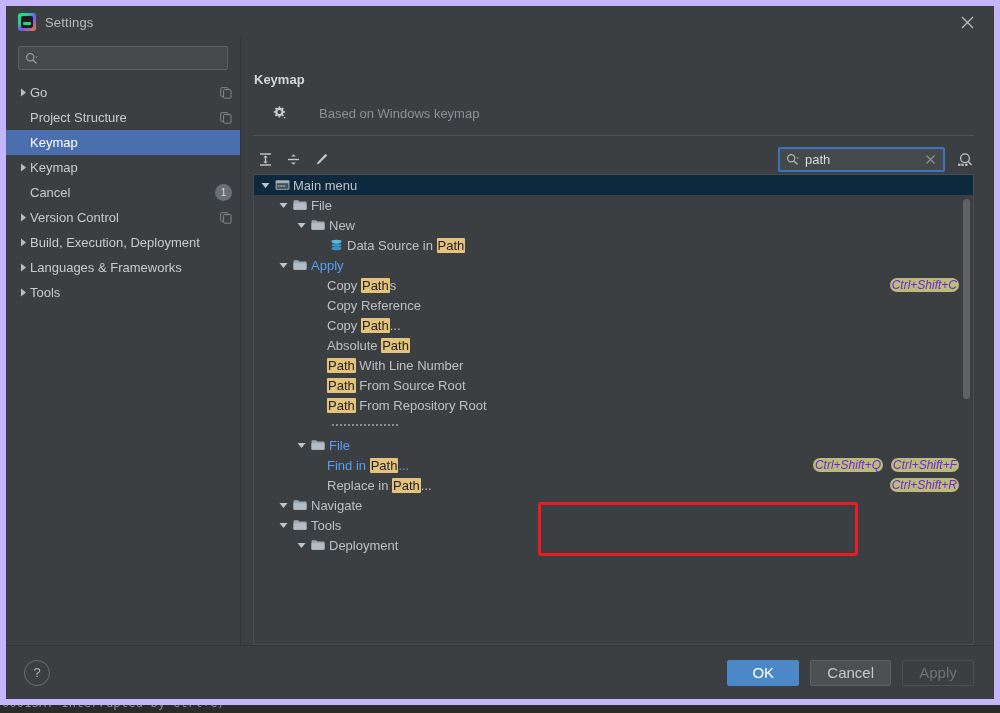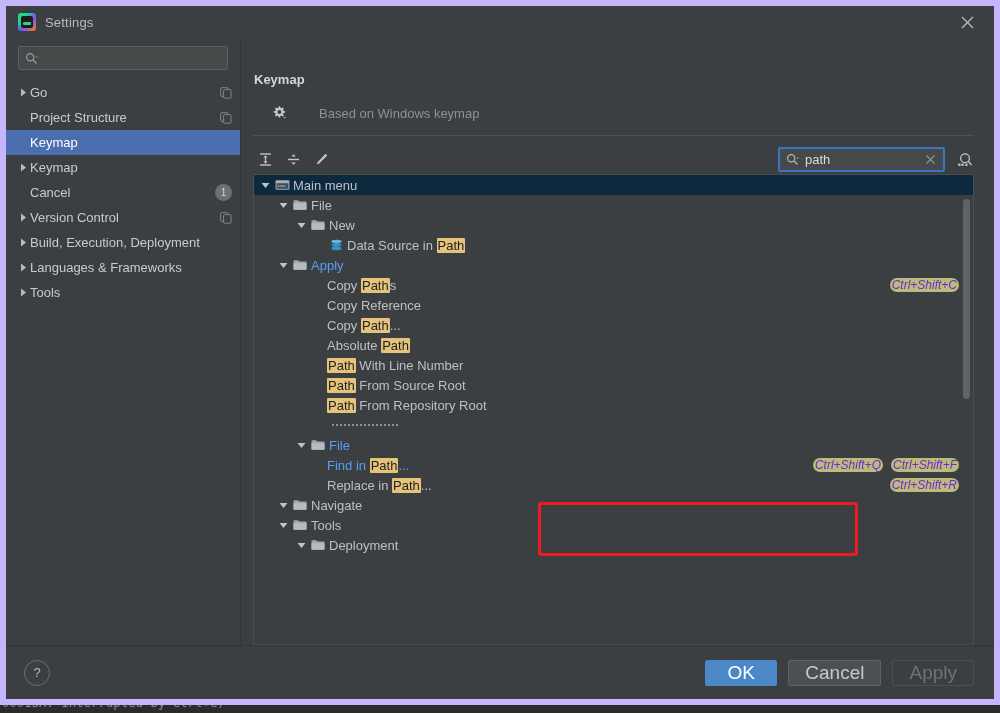--- a/index.html
+++ b/index.html
@@ -232,21 +232,21 @@
   }
   #help-button {
     width: 26px; height: 26px; border-radius: 13px;
     border: 1px solid #6a6e71; color: #b5b9bc;
     display: flex; align-items: center; justify-content: center;
     font-size: 13px; cursor: pointer;
   }
   #footer-spacer { flex: 1 1 auto; }
   .dlg-btn {
     height: 26px; min-width: 72px; padding: 0 16px;
-    border-radius: 2px; font-size: 19px;
+    border-radius: 2px; font-size: 15px;
     display: flex; align-items: center; justify-content: center;
     margin-left: 11px; cursor: pointer;
   }
   #ok-button { background: #4a88c7; color: #ffffff; border: 1px solid #4a88c7; }
   #cancel-button { background: #4c5052; color: #c6cacd; border: 1px solid #5e6264; }
   #apply-button {
     background: #3c3f41; color: #6f7376; border: 1px solid #4d5052;
   }
 </style>
 </head>

